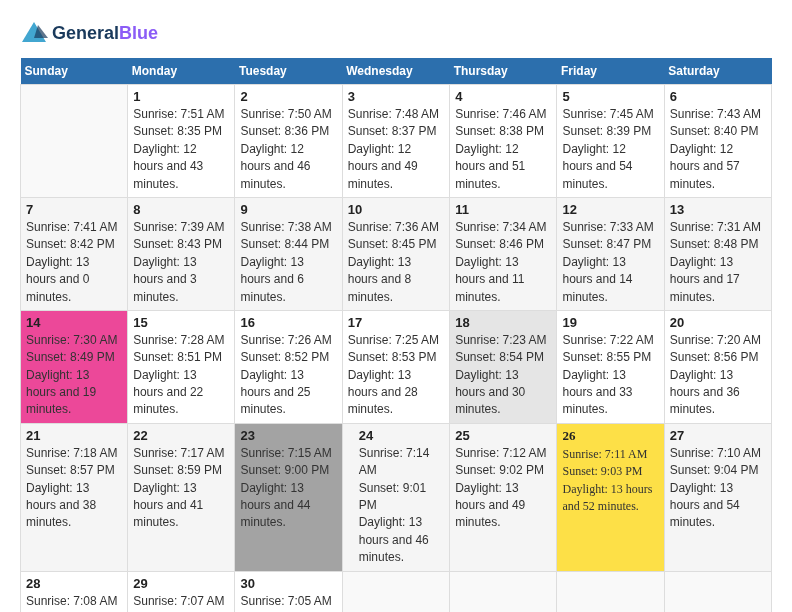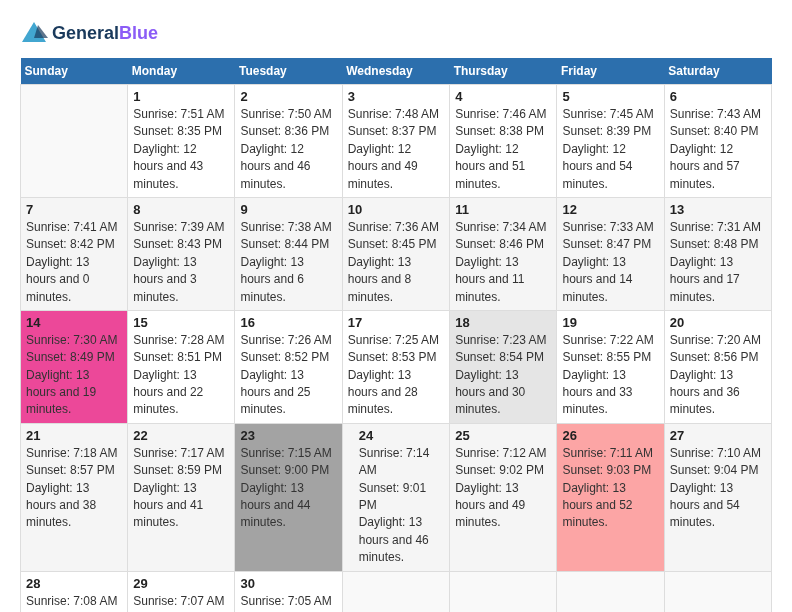--- a/index.html
+++ b/index.html
@@ -232,21 +232,21 @@
           <div class="sun-info">Sunrise: 7:15 AM<br>Sunset: 9:00 PM<br>Daylight: 13 hours and 44 minutes.</div>
         </td>
         <td style="background: rgb(245, 245, 245); padding-left: 16px;">
           <span class="day-number">24</span>
           <div class="sun-info">Sunrise: 7:14 AM<br>Sunset: 9:01 PM<br>Daylight: 13 hours and 46 minutes.</div>
         </td>
         <td style="background: rgb(245, 245, 245);">
           <span class="day-number">25</span>
           <div class="sun-info">Sunrise: 7:12 AM<br>Sunset: 9:02 PM<br>Daylight: 13 hours and 49 minutes.</div>
         </td>
-        <td style="background: #fca5a5;">
+        <td style="background: #fde047; font-family: Liberation Serif, serif;">
           <span class="day-number">26</span>
           <div class="sun-info">Sunrise: 7:11 AM<br>Sunset: 9:03 PM<br>Daylight: 13 hours and 52 minutes.</div>
         </td>
         <td style="background: rgb(245, 245, 245);">
           <span class="day-number">27</span>
           <div class="sun-info">Sunrise: 7:10 AM<br>Sunset: 9:04 PM<br>Daylight: 13 hours and 54 minutes.</div>
         </td>
       </tr>
       <tr class="week-row">
         <td style="background: rgb(255, 255, 255);">

